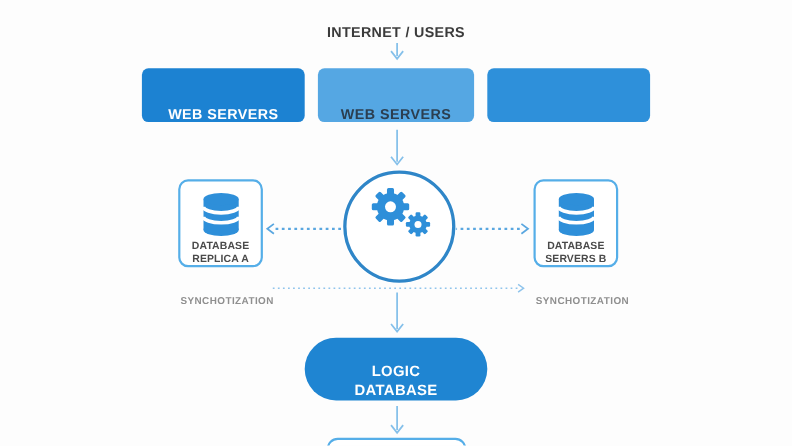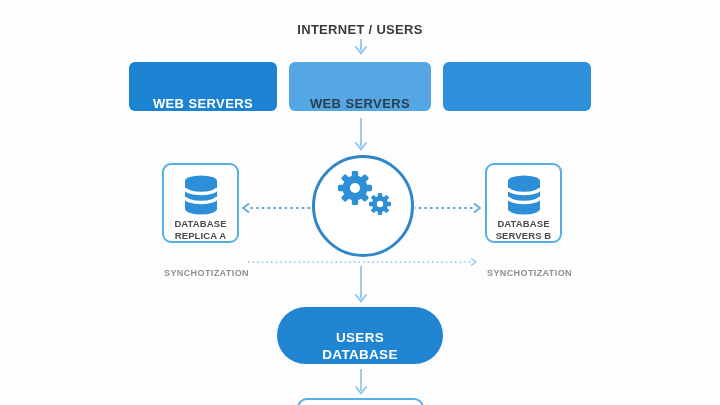--- a/index.html
+++ b/index.html
@@ -192,21 +192,21 @@
       <span>DATABASE</span><br>
       <span>SERVERS B</span>
     </div>
   </div>
 
   <div class="abs sync sync-left">SYNCHOTIZATION</div>
   <div class="abs sync sync-right">SYNCHOTIZATION</div>
 
   <div class="abs pill node-label">
     <div>
-      <span>USERS</span><br>
+      <span>LOGIC</span><br>
       <span>DATABASE</span>
     </div>
   </div>
 
   <div class="abs bottom-box"></div>
   <div class="abs bottom-ellipse"></div>
 
 </div>
 
 </body></html>

